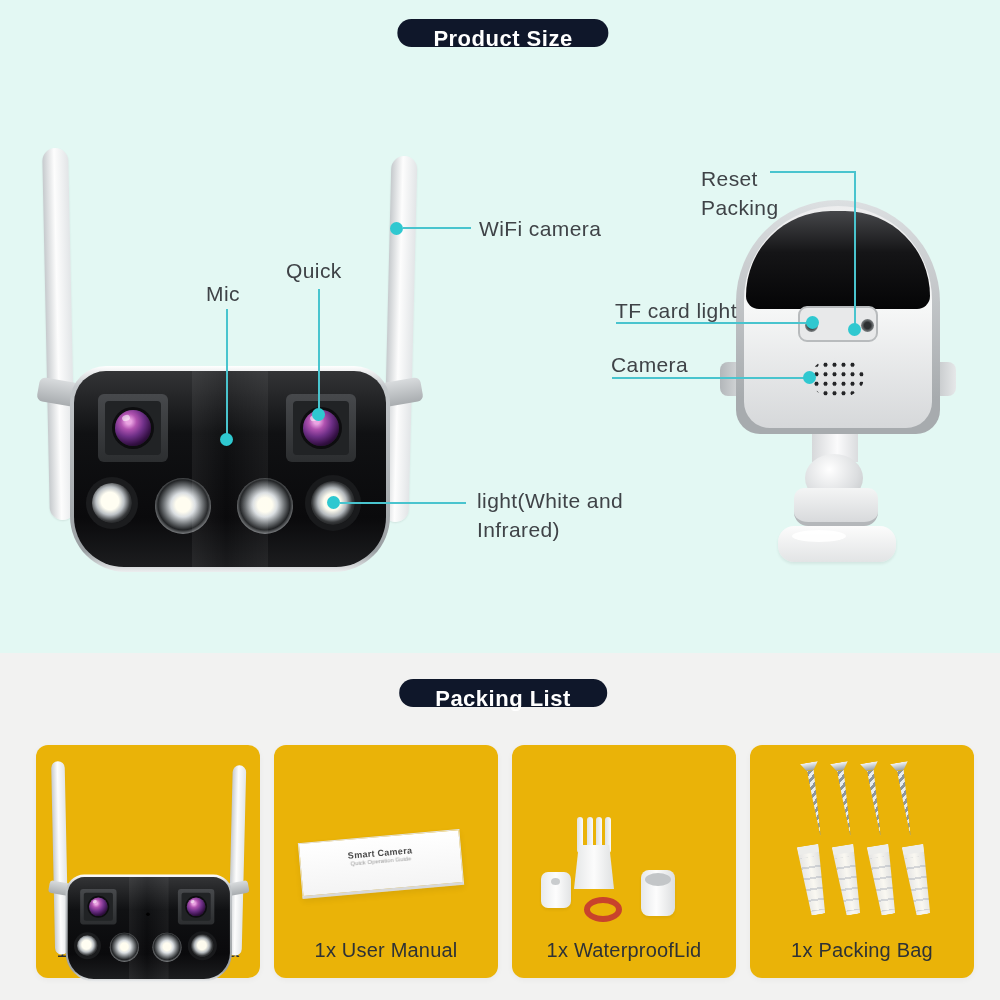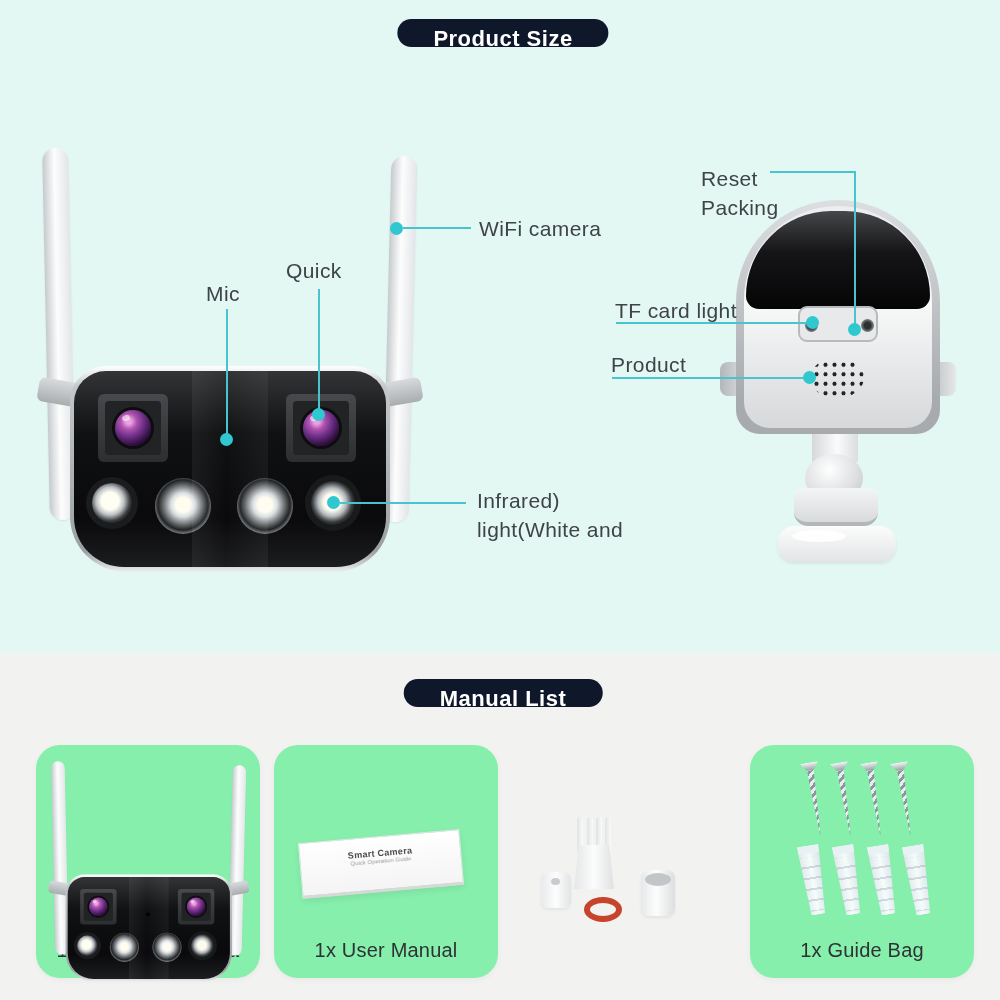--- a/index.html
+++ b/index.html
@@ -94,21 +94,21 @@
   .cam-bullet .bpanel { position:absolute; left:54px; top:100px; width:80px; height:36px;
     border:2px solid #b8bbbd; border-radius:9px; background:#e8e9ea; }
   .cam-bullet .bscrew { position:absolute; top:11px; width:13px; height:13px; border-radius:50%;
     background:radial-gradient(circle,#2e3032 0 35%,#6c7072 60%,#a3a7aa); }
   .cam-bullet .s1 { left:5px; } .cam-bullet .s2 { left:61px; }
   .cam-bullet .bspeaker { position:absolute; left:66px; top:152px; width:54px; height:40px; border-radius:50%;
     background-image:radial-gradient(#232426 1.8px, transparent 2.3px);
     background-size:9px 9.5px; background-position:2px 2px; }
 
   
-  .card { position:absolute; top:745px; width:224px; height:233px; background:#86efac; border-radius:24px;
+  .card { position:absolute; top:745px; width:224px; height:233px; background:#eab308; border-radius:12px;
     box-shadow:0 2px 6px rgba(0,0,0,.04); }
   .card-label { position:absolute; left:0; right:0; bottom:16px; text-align:center;
     font-size:20px; color:#2e3236; letter-spacing:.2px; white-space:nowrap; }
 
   .booklet { position:absolute; left:300px; top:836px; width:162px; height:56px; text-align:center;
     background:linear-gradient(180deg,#ffffff,#f4f4f4); border:1px solid #e4e4e4; border-bottom:3px solid #d8d8d8;
     transform:rotate(-5deg); box-shadow:0 3px 6px rgba(0,0,0,.07); }
   .bk-title { margin-top:11px; font-size:9px; font-weight:bold; color:#4a4a4a; letter-spacing:.3px; }
   .bk-sub { font-size:6px; color:#9a9a9a; filter:blur(.3px); }
 
@@ -189,60 +189,63 @@
           <div class="bscrew s2"></div>
         </div>
         <div class="bspeaker"></div>
       </div>
     </div>
 
     <div class="albl" style="left:479px; top:214px;">WiFi camera</div>
     <div class="albl" style="left:286px; top:256px;">Quick</div>
     <div class="albl" style="left:206px; top:279px;">Mic</div>
     <div class="albl" style="left:477px; top:486px;">
+      <div>light(White and</div>
       <div>Infrared)</div>
-      <div>light(White and</div>
     </div>
     <div class="albl" style="left:701px; top:144px;margin-top:20px;">
       <div>Reset</div>
       <div>Packing</div>
     </div>
     <div class="albl" style="left:615px; top:296px;">TF card light</div>
-    <div class="albl" style="left:611px; top:350px;">Product</div>
+    <div class="albl" style="left:611px; top:350px;">Camera</div>
 
     <div class="aline h" style="left:403px; top:227px; width:68px;"></div>
     <div class="aline v" style="left:318px; top:289px; height:122px;"></div>
     <div class="aline v" style="left:226px; top:309px; height:126px;"></div>
     <div class="aline h" style="left:340px; top:502px; width:126px;"></div>
     <div class="aline h" style="left:770px; top:171px; width:86px;"></div>
     <div class="aline v" style="left:854px; top:171px; height:155px;"></div>
     <div class="aline h" style="left:616px; top:322px; width:192px;"></div>
     <div class="aline h" style="left:612px; top:377px; width:194px;"></div>
 
     <div class="adot" style="left:390px; top:222px;"></div>
     <div class="adot" style="left:312px; top:408px;"></div>
     <div class="adot" style="left:220px; top:433px;"></div>
     <div class="adot" style="left:327px; top:496px;"></div>
     <div class="adot" style="left:848px; top:323px;"></div>
     <div class="adot" style="left:806px; top:316px;"></div>
     <div class="adot" style="left:803px; top:371px;"></div>
   </div>
 
   <div class="sec-bottom">
-    <div class="pill pill-packing" style="top:26px;">Manual List</div>
+    <div class="pill pill-packing" style="top:26px;">Packing List</div>
   </div>
 
   <div class="card" style="left:36px;">
     <div class="card-label">1x dual lens camera</div>
   </div>
   <div class="card" style="left:274px;">
     <div class="card-label">1x User Manual</div>
   </div>
+  <div class="card" style="left:512px;">
+    <div class="card-label">1x WaterproofLid</div>
+  </div>
   <div class="card" style="left:750px;">
-    <div class="card-label">1x Guide Bag</div>
+    <div class="card-label">1x Packing Bag</div>
   </div>
 
   <div class="cam-dual mini" style="left:50px; top:757px;">
     <div class="ant ant-l"></div>
     <div class="ant ant-r"></div>
     <div class="hinge hinge-l"></div>
     <div class="hinge hinge-r"></div>
     <div class="dbody-rim"></div>
     <div class="dbody">
       <div class="recess recess-l">

